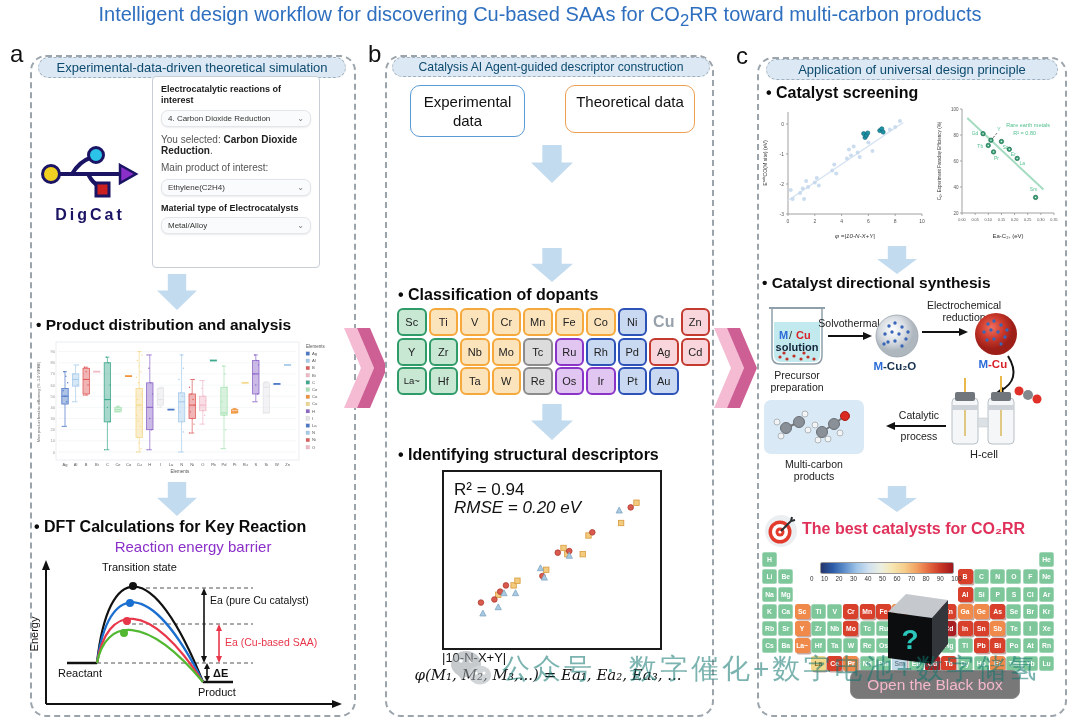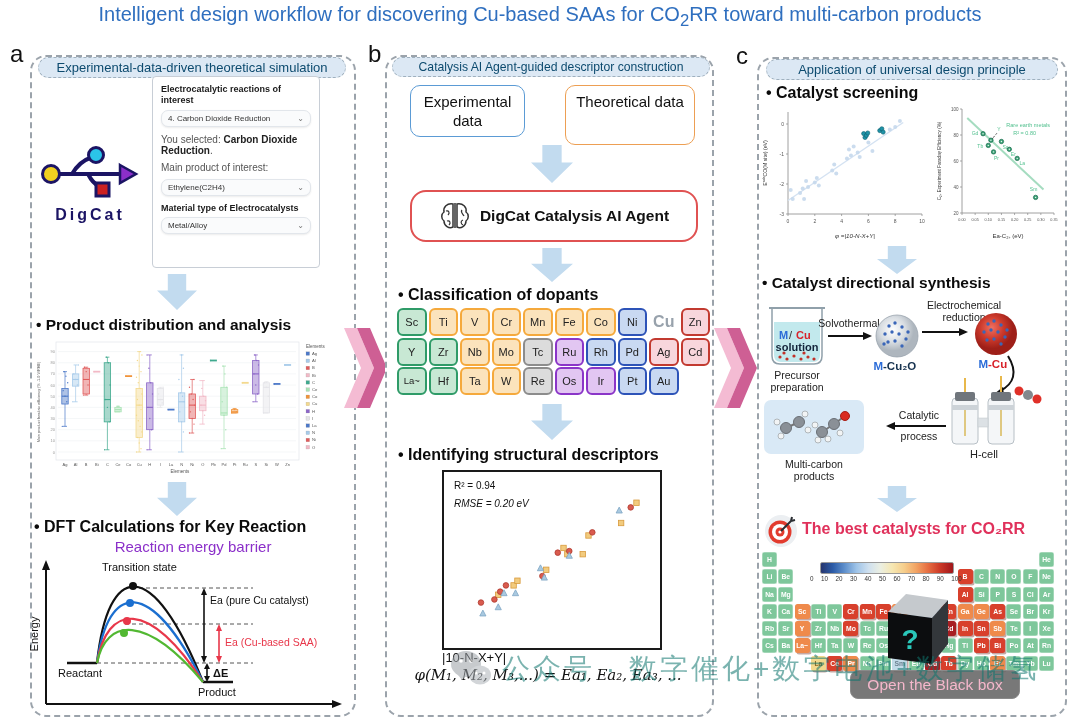--- a/index.html
+++ b/index.html
@@ -36,21 +36,21 @@
   .dp.orange{background:#FBE3BC;border-color:#F5A93C;}
   .dp.gray{background:#DCDCDC;border-color:#8C8C8C;}
   .dp.purple{background:#E2C6F2;border-color:#8B35C8;}
   .dp.blue{background:#C9D9F2;border-color:#2D53B8;}
   .dp.redpink{background:#F8D6DC;border-color:#C23A30;}
   .dp.cu{background:none;border-color:transparent;color:#98A2AC;font-size:16px;font-weight:bold;}
   .dp.sm{font-size:9.5px;line-height:1;}
   .dp.empty{background:none;border-color:transparent;}
   
   .descbox{border:2px solid #1a1a1a;background:#fff;}
-  .ann{font-size:10px;color:#111;}
+  .ann{font-size:17px;color:#111;}
   .formula{font-family:"DejaVu Serif",serif;font-style:italic;font-size:15px;color:#111;text-align:center;}
   
   .ptable{display:grid;grid-template-columns:repeat(18,15.3px);grid-auto-rows:16.3px;gap:1px;}
   .pt{width:15px;height:15px;border-radius:2.5px;display:flex;align-items:center;justify-content:center;
       font-size:6.8px;font-weight:bold;color:#fff;}
   .pt.g{background:#7EC79B;box-shadow:inset 0 0 0 .5px rgba(255,255,255,.55);}
   .pt.r{background:#D8402C;}
   .pt.dr{background:#A81E22;}
   .pt.o{background:#EF8A4B;}
   .pt.y{background:#F3D88C;color:#8a6a28;}
@@ -451,33 +451,24 @@
   <svg class="abs" style="left:714px;top:326px;" width="44" height="84" viewBox="0 0 44 84">
     <polygon points="0,2 13,2 30,42 13,82 0,82 17,42" fill="#F4BBD3"></polygon>
     <polygon points="13,2 26,2 43,42 26,82 13,82 30,42" fill="#CE5F94"></polygon>
   </svg>
 
   <div class="abs plabel" style="left:368px;top:40px;">b</div>
   <div class="abs panel" style="left:385px;top:55px;width:325px;height:658px;"></div>
   <div class="abs pill" style="left:392px;top:57px;width:308px;font-size:12.2px;">Catalysis AI Agent-guided descriptor construction</div>
 
   <div class="abs dbox" style="left:410px;top:85px;width:115px;height:52px;border:1.8px solid #5B9BD5;">Experimental data</div>
-  <div class="abs dbox" style="left:565px;top:85px;width:130px;height:60px;border:1.8px solid #ED9F53;">Theoretical data</div>
+  <div class="abs dbox" style="left:565px;top:85px;width:130px;height:48px;border:1.8px solid #ED9F53;">Theoretical data</div>
 
   <div class="abs barw" style="left:531px;top:145px;width:42px;height:38px;"></div>
 
-  <div class="abs agent" style="left:410px;top:190px;width:284px;height:48px;">
-    <svg width="32" height="30" viewBox="0 0 32 30">
-      <path d="M14,3 C8,2 4,6 5,11 C2,13 2,18 5,20 C5,25 10,28 14,26 Z" fill="none" stroke="#333" stroke-width="1.5"></path>
-      <path d="M18,3 C24,2 28,6 27,11 C30,13 30,18 27,20 C27,25 22,28 18,26 Z" fill="none" stroke="#333" stroke-width="1.5"></path>
-      <line x1="16" y1="2" x2="16" y2="27" stroke="#333" stroke-width="1.5"></line>
-      <path d="M7,10 C10,9 11,12 9,14 M23,9 C21,11 24,13 25,15 M8,20 C11,19 12,22 10,24 M24,19 C21,20 22,23 24,24" fill="none" stroke="#333" stroke-width="1.2"></path>
-    </svg>
-    <span class="al">DigCat Catalysis AI Agent</span>
-  </div>
 
   <div class="abs barw" style="left:531px;top:248px;width:42px;height:34px;"></div>
   <div class="abs sect" style="left:398px;top:286px;font-size:16px;">• Classification of dopants</div>
 
   <div class="abs dgrid" style="left:397px;top:308px;" id="dopant-grid">
       <div class="dp green">Sc</div>
       <div class="dp orange">Ti</div>
       <div class="dp orange">V</div>
       <div class="dp orange">Cr</div>
       <div class="dp orange">Mn</div>

